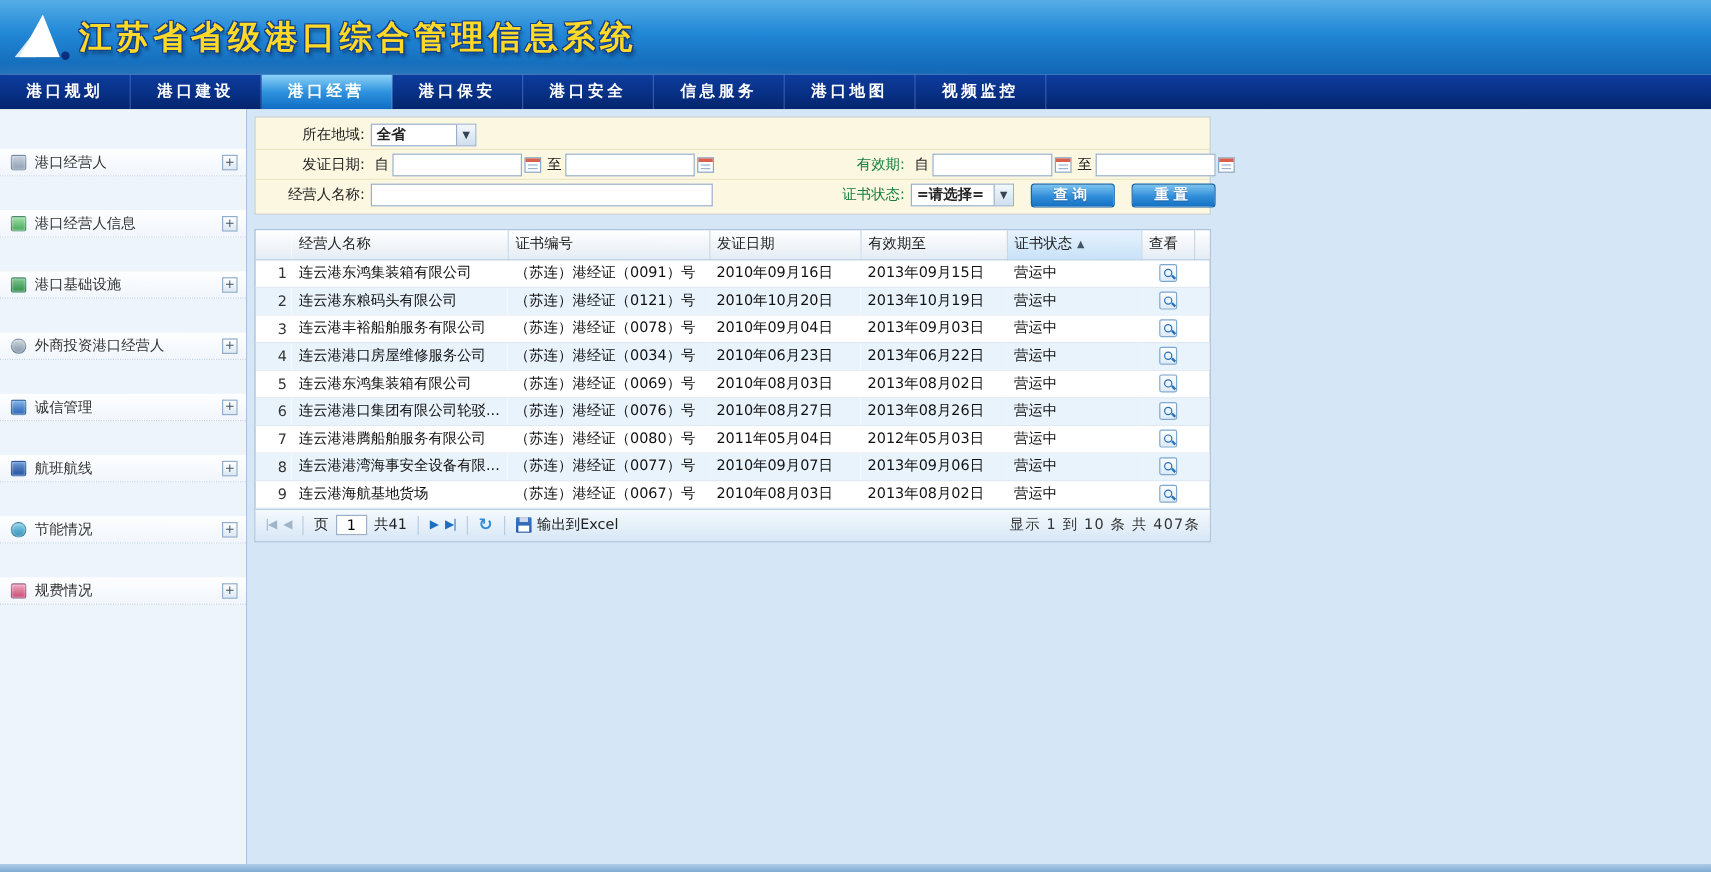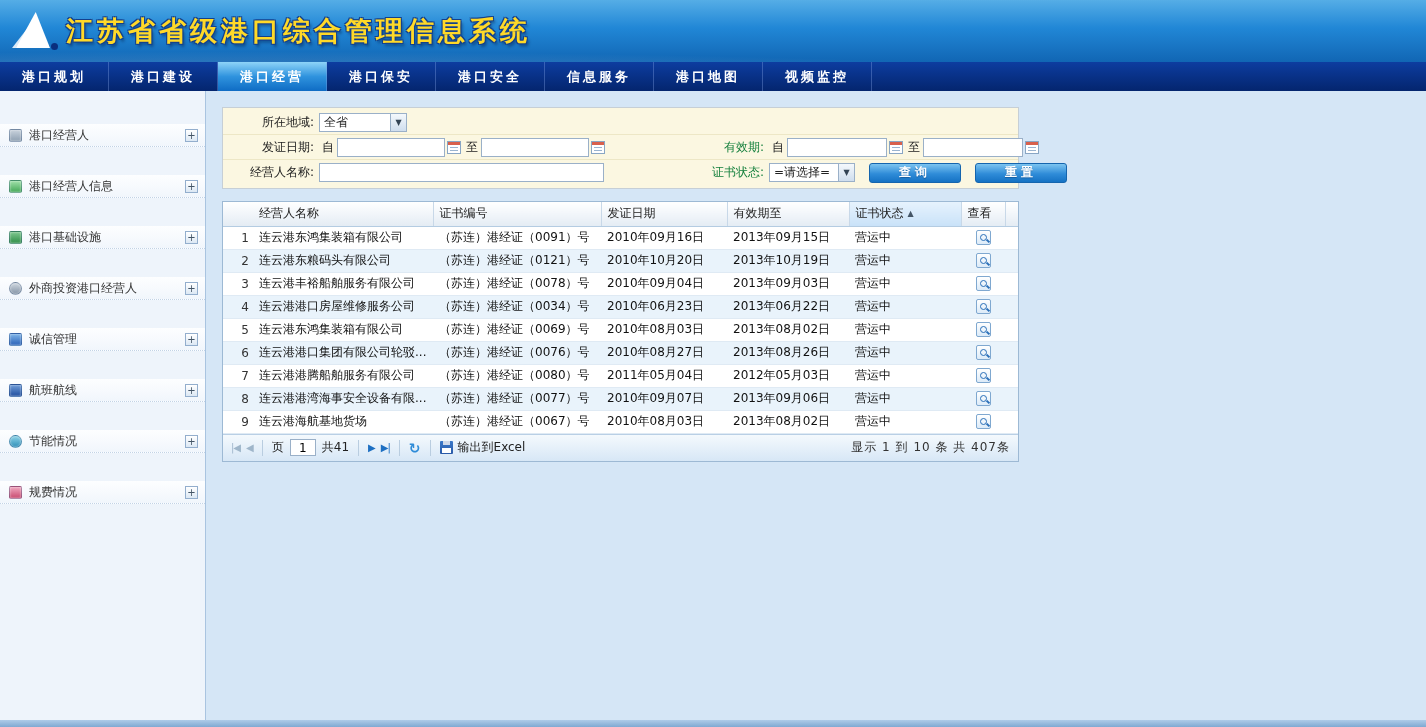--- a/index.html
+++ b/index.html
@@ -47,48 +47,48 @@
   .side-item:nth-child(3) .side-icon{ background:linear-gradient(#7fc890,#2f8e48);}
   .side-item:nth-child(4) .side-icon{ background:linear-gradient(#d0d8e0,#8494a6); border-radius:50%;}
   .side-item:nth-child(5) .side-icon{ background:linear-gradient(#7fb4e8,#2a62b8);}
   .side-item:nth-child(6) .side-icon{ background:linear-gradient(#6f9cd8,#1f4d9e);}
   .side-item:nth-child(7) .side-icon{ background:linear-gradient(#8fd4e8,#2f8fb8); border-radius:50%;}
   .side-item:nth-child(8) .side-icon{ background:linear-gradient(#f0a8c0,#c84a70);}
   .side-label{ flex:1; color:#333; }
   .side-plus{ width:13px; height:13px; border:1px solid #93aecd; background:linear-gradient(#ffffff,#dce8f4);
     color:#456; font-size:10px; line-height:11px; text-align:center; cursor:pointer;}
 
-  .main{ flex:1; background:#d5e6f6; padding:16px; }
+  .main{ flex:1; background:#d5e6f6; padding:6px; }
 
   
   .search-box{ width:797px; background:#fbf7e1; border:1px solid #c6cfd6; margin-bottom:12px; padding:2px 0 3px;}
   .s-row{ display:flex; align-items:center; height:25px; border-bottom:1px solid #ede7c6; padding-right:16px;}
   .s-row:last-child{ border-bottom:none; }
   .s-label{ width:96px; text-align:right; padding-right:5px; color:#222; flex:0 0 96px;}
   .fgroup{ display:flex; align-items:center; width:306px; flex:0 0 306px;}
   .mid-label{ width:144px; flex:0 0 144px; text-align:right; padding-right:5px; color:#15803d;}
   .rgroup{ display:flex; align-items:center; }
   .txt{ height:19px; border:1px solid #9ab0c8; background:#fff; padding:0 3px; font:inherit; }
   .date-in{ width:108px; }
   .date-in2{ width:100px; }
   .name-in{ width:285px; }
   .lbl-sm{ margin:0 3px; }
   .cal-icon{ display:inline-block; width:14px; height:13px; border:1px solid #89a6c4; background:#fff;
     position:relative; margin:0 2px; cursor:pointer; flex:0 0 14px;}
   .cal-icon::before{ content:""; position:absolute; left:0; top:0; right:0; height:3px; background:#d8604c;}
   .cal-icon::after{ content:""; position:absolute; left:2px; top:5px; width:8px; height:4px;
     background:linear-gradient(#9ab4d0,#9ab4d0) 0 0/8px 1px no-repeat, linear-gradient(#9ab4d0,#9ab4d0) 0 3px/8px 1px no-repeat;}
-  .sel{ display:inline-flex; align-items:flex-start; height:19px; border:1px solid #9ab0c8; background:#fff; cursor:pointer;}
+  .sel{ display:inline-flex; align-items:flex-start; height:19px; border:1px solid #9ab0c8; background:#fff; cursor:pointer;font-weight:bold;}
   .sel-region{ width:88px; }
   .sel-status{ width:86px; }
   .sel .sel-text{ padding:0 4px; flex:1; white-space:nowrap; overflow:hidden;}
   .sel .sel-arrow{ width:16px; align-self:stretch; background:linear-gradient(#f4f8fc,#cfdeee);
     border-left:1px solid #9ab0c8; display:flex; align-items:center; justify-content:center;
     font-size:8px; color:#345;}
-  .btn{ width:92px; height:20px; border:1px solid #1565ae; border-radius:3px;
+  .btn{ width:70px; height:20px; border:1px solid #1565ae; border-radius:3px;
     background:linear-gradient(180deg,#7cc4f0 0%,#2f8cd8 55%,#1572c4 100%);
     color:#fff; font-weight:bold; letter-spacing:4px; cursor:pointer; font-family:inherit; font-size:12px;
     margin-left:14px; text-shadow:0 1px 1px rgba(0,40,90,.4);}
 
   
   .grid-box{ width:797px; border:1px solid #9db9d4; background:#fff; }
   .grid-title{ height:22px; display:flex; align-items:center; padding:0 6px;
     background:linear-gradient(180deg,#eef6fd,#cfe3f5); border-bottom:1px solid #aac6e2;
     color:#15508f; font-weight:bold;}
   .tbl-icon{ width:13px; height:13px; margin-right:6px; border:1px solid #5a8cc0; background:#fff; position:relative;}

